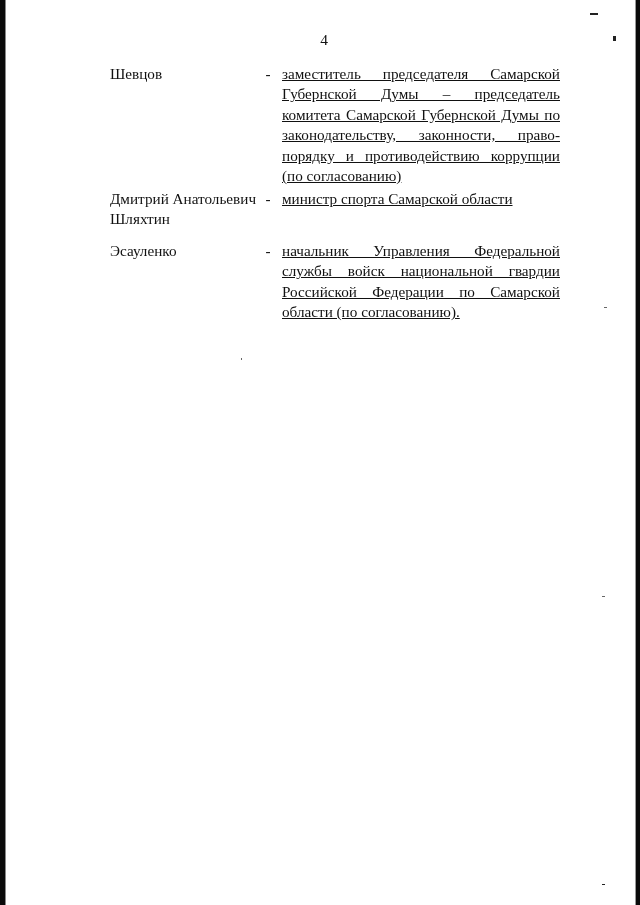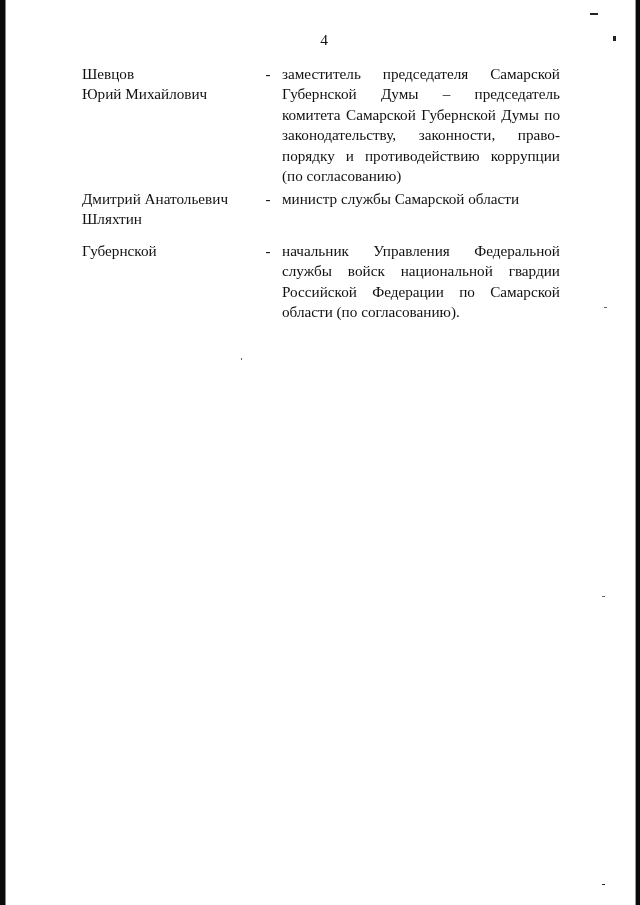--- a/index.html
+++ b/index.html
@@ -25,28 +25,29 @@
     position: absolute; top: 30px; left: 0; width: 648px; text-align: center;
     font-size: 15.5px; line-height: 20px;
   }
   .entry {
     position: absolute; left: 82px; width: 480px;
     font-size: 15.2px; line-height: 20.4px;
   }
   .name {
     position: absolute; left: 0; top: 0; width: 180px; white-space: nowrap;
   }
-  .name span { display: block; }
+  .name span { display: block; margin-left: 28px; }
   .dash {
     position: absolute; left: 181px; top: 0; width: 10px; text-align: center;
   }
   .desc {
     position: absolute; left: 200px; top: 0; width: 278px;
     text-align: justify; text-align-last: left;
     hyphens: none;
+    text-decoration: underline;
   }
   .entry-1 { top: 64px; }
   .entry-2 { top: 189px; }
   .entry-3 { top: 241px; }
   .speck { position: absolute; background: #222; }
 </style>
 </head>
 <body>
 
 <div class="edge-left"></div>
@@ -57,34 +58,33 @@
 <div class="speck" style="left:604px;top:307px;width:3px;height:1px;background:#666;"></div>
 <div class="speck" style="left:602px;top:596px;width:3px;height:1px;background:#666;"></div>
 <div class="speck" style="left:241px;top:358px;width:1px;height:2px;background:#666;"></div>
 <div class="speck" style="left:602px;top:884px;width:3px;height:1px;"></div>
 
 <div class="page-number">4</div>
 
 <div class="entry entry-1">
   <div class="name">
     <span>Шевцов</span>
-    <span>Юрий Михайлович</span>
   </div>
   <div class="dash">-</div>
   <div class="desc">заместитель председателя Самарской Губернской Думы – председатель комитета Самарской Губернской Думы по законодательству, законности, право-порядку и противодействию коррупции (по согласованию)</div>
 </div>
 
 <div class="entry entry-2">
   <div class="name">
     <span>Дмитрий Анатольевич</span>
     <span>Шляхтин</span>
   </div>
   <div class="dash">-</div>
-  <div class="desc">министр службы Самарской области</div>
+  <div class="desc">министр спорта Самарской области</div>
 </div>
 
 <div class="entry entry-3">
   <div class="name">
-    <span>Губернской</span>
+    <span>Эсауленко</span>
   </div>
   <div class="dash">-</div>
   <div class="desc">начальник Управления Федеральной службы войск национальной гвардии Российской Федерации по Самарской области (по согласованию).</div>
 </div>
 
 </body></html>

